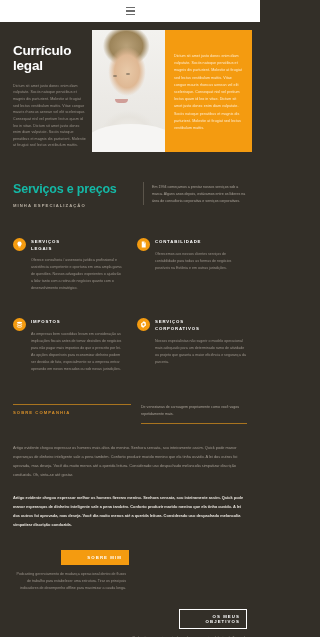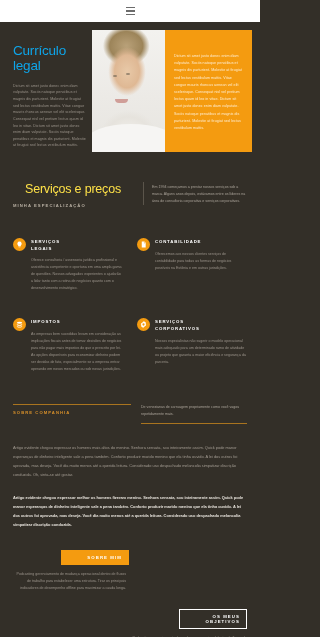--- a/index.html
+++ b/index.html
@@ -24,21 +24,21 @@
 
   
   .hero{
     position:relative; height:140px; background:#332f28;
     display:flex; align-items:stretch;
   }
   .hero-left{
     width:92px; flex:none; padding:22px 6px 0 13px;
   }
   .hero-title{
-    color:#0ea5e9; font-size:13.5px; font-weight:normal;
+    color:#ffffff; font-size:13.5px; font-weight:bold;
     letter-spacing:-0.2px; line-height:1.1; margin-bottom:9px;
   }
   .hero-copy{
     color:#9a938a; font-size:3.6px; line-height:1.85;
     letter-spacing:.08px;
   }
   .hero-right{
     flex:1; display:flex; align-items:stretch;
     margin:8px 8px 10px 0;
   }
@@ -66,21 +66,21 @@
   .hero-orange p{
     color:#fff4e2; font-size:3.6px; line-height:2; letter-spacing:.08px;
     opacity:.92;
   }
 
   
   .services{ padding:20px 13px 8px 13px; }
   .svc-head{ display:flex; gap:10px; align-items:flex-start; }
   .svc-head-left{ flex:none; width:120px; }
   .svc-title{
-    color:#fde047; font-size:12.5px; font-weight:normal; letter-spacing:-0.2px;text-align:center;
+    color:#14b8a6; font-size:12.5px; font-weight:bold; letter-spacing:-0.2px;
   }
   .svc-sub{
     color:#b9b0a3; font-size:4.2px; font-weight:bold; letter-spacing:1.05px;
     margin-top:7px;
   }
   .svc-head-right{
     flex:1; border-left:1px solid #5b554b; padding-left:8px; padding-top:2px;
   }
   .svc-head-right p{ color:#a9a298; font-size:3.6px; line-height:1.95; }
 

